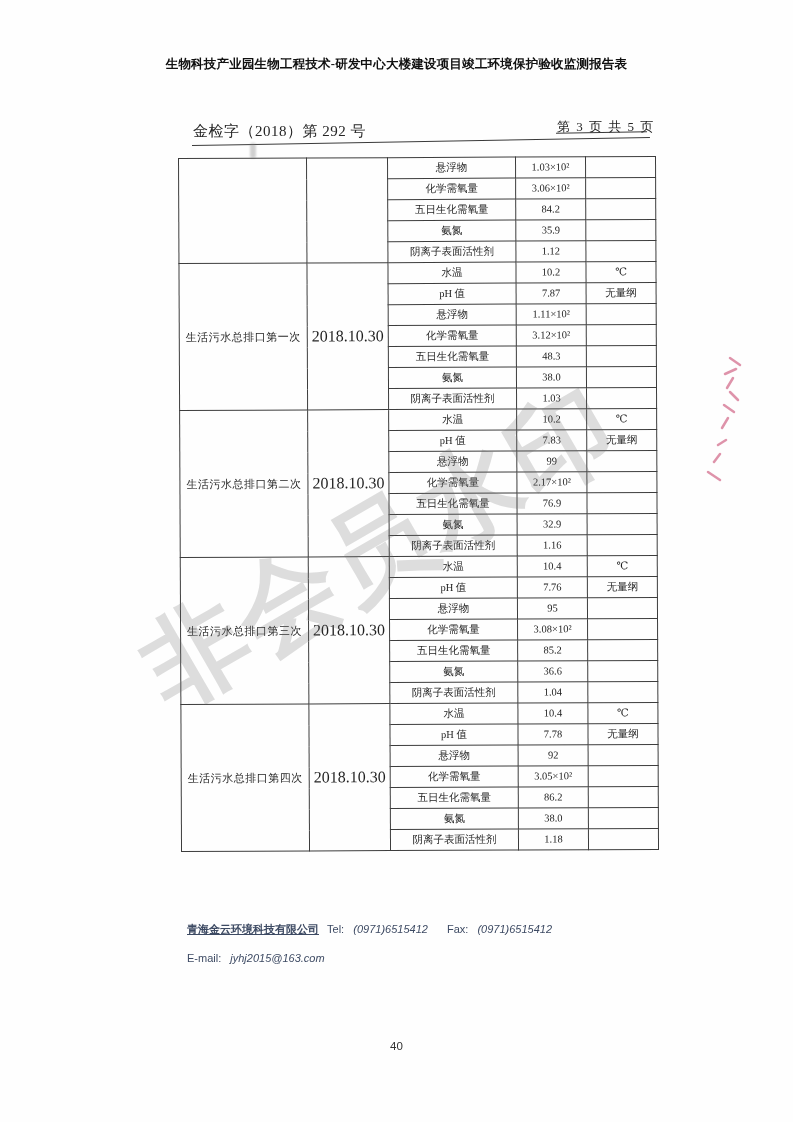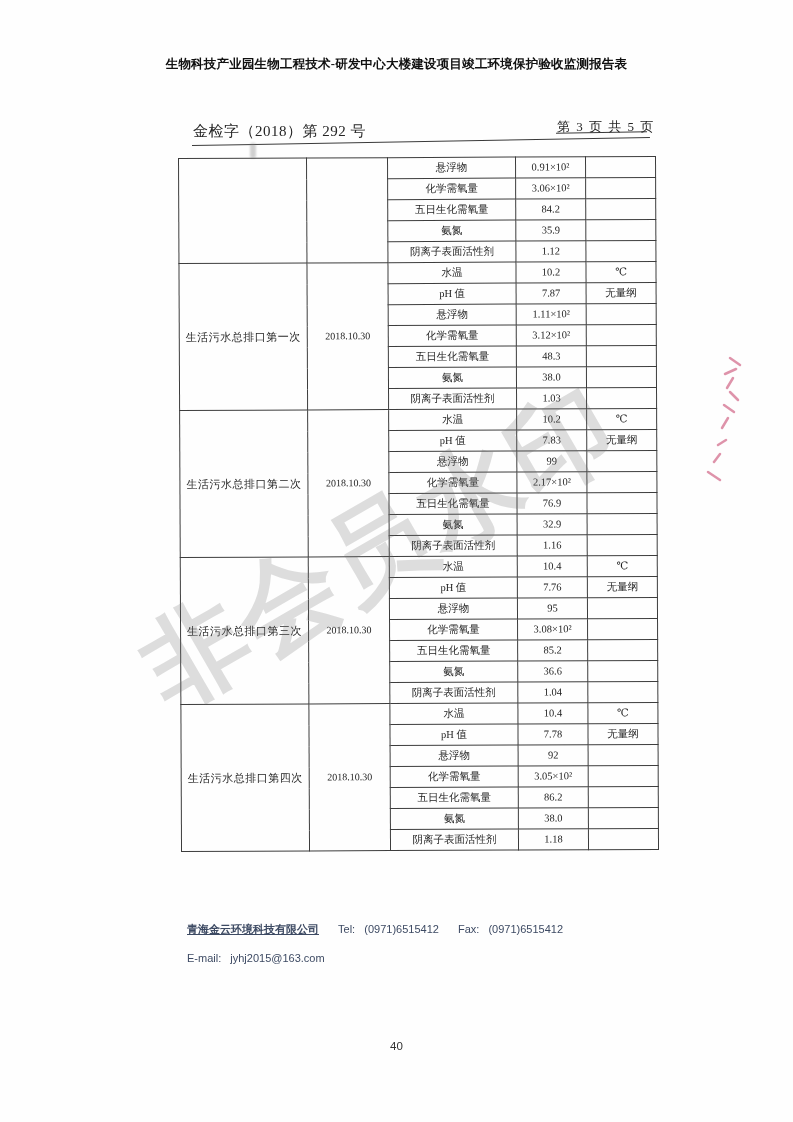--- a/index.html
+++ b/index.html
@@ -32,42 +32,42 @@
   .monitor-table {
     position:absolute; left:178px; top:157px; border-collapse:collapse;
     table-layout:fixed; transform:rotate(-0.25deg); transform-origin:50% 0;
   }
   .monitor-table td {
     border:1px solid #3d3d3d; text-align:center; vertical-align:middle;
     font-size:10.5px; color:#1f1f1f; padding:0 2px; height:20px; line-height:1.15;
     overflow:hidden;
   }
   .monitor-table td.loc-cell { font-size:11px; letter-spacing:0.5px; }
-  .monitor-table td.date-cell { font-size:10px; }
+  .monitor-table td.date-cell { font-size:16px; }
 
   .watermark {
     position:absolute; left:152px; top:628px; height:103px; line-height:103px;
     font-size:103px; font-weight:bold; white-space:nowrap;
     color:rgba(105,105,105,0.22);
     transform:rotate(-30deg); transform-origin:0 50%;
     pointer-events:none; z-index:4; letter-spacing:2px;
   }
 
   .stamp { position:absolute; left:700px; top:350px; z-index:3; opacity:0.75; }
 
   .footer {
     position:absolute; left:187px; top:922px;
     font-family:"Liberation Sans","DejaVu Sans",sans-serif;
     color:#3d4a63; font-size:11px;
   }
   .footer .line { white-space:nowrap; }
   .footer .line + .line { margin-top:15px; }
-  .footer .company { font-weight:bold; text-decoration:underline; margin-right:16px; }
+  .footer .company { font-weight:bold; text-decoration:underline; margin-right:5px; }
   .footer .lbl { margin-right:6px; }
-  .footer .val { margin-right:16px; }
+  .footer .val { margin-right:16px;font-style:italic; }
 
   .page-number {
     position:absolute; top:1040px; left:0; width:100%; text-align:center;
     font-size:11.5px; color:#333;
     font-family:"Liberation Sans","DejaVu Sans",sans-serif;
   }
 </style>
 </head>
 <body>
 
@@ -89,21 +89,21 @@
       <col style="width:81px">
       <col style="width:128px">
       <col style="width:70px">
       <col style="width:70px">
     </colgroup>
     <tbody id="table-body">
         <tr>
           <td rowspan="5" class="loc-cell"></td>
           <td rowspan="5" class="date-cell"></td>
           <td>悬浮物</td>
-          <td>0.91×10²</td>
+          <td>1.03×10²</td>
           <td></td>
         </tr>
         <tr>
           <td>化学需氧量</td>
           <td>3.06×10²</td>
           <td></td>
         </tr>
         <tr>
           <td>五日生化需氧量</td>
           <td>84.2</td>

